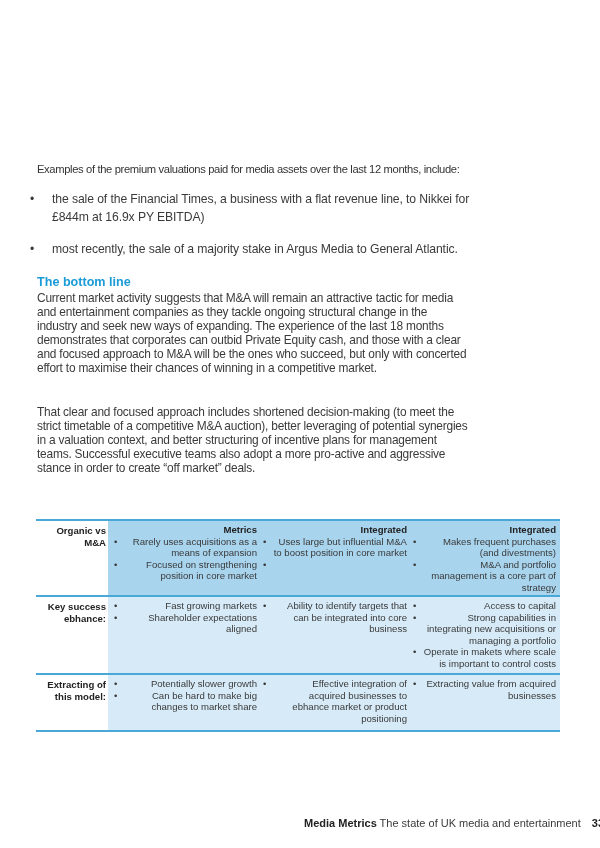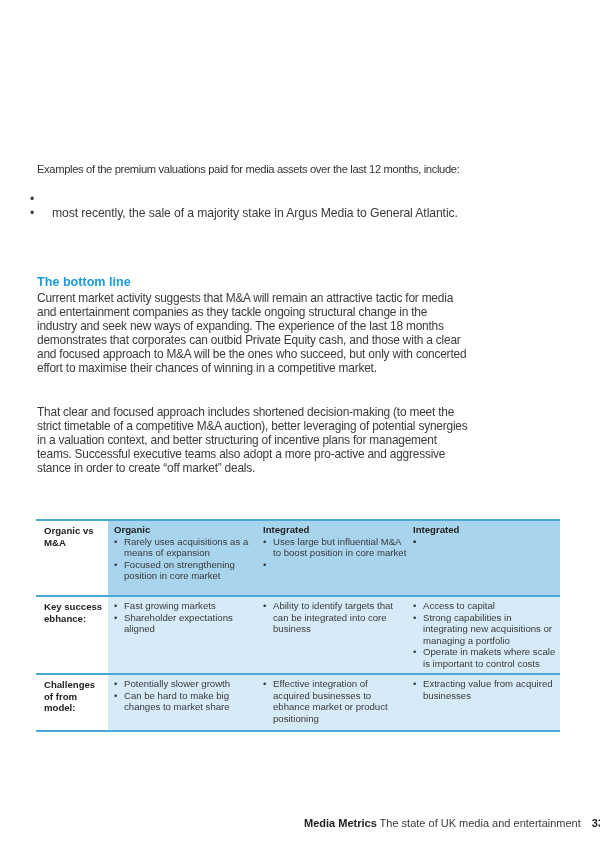--- a/index.html
+++ b/index.html
@@ -23,21 +23,21 @@
   .para {
     position: absolute; left: 37px; width: 432px; font-size: 11.9px; line-height: 14px;
     color: #3a3a3a; margin: 0; letter-spacing: -0.2px;
   }
   #para1 { top: 291px; }
   #para2 { top: 405px; }
 
   .table {
     position: absolute; left: 36px; top: 519px; width: 524px;
     border-top: 2px solid #4aa8d8;
-    font-size: 9.6px; line-height: 11.6px; color: #3a3a3a;
+    font-size: 9.6px; line-height: 11.6px; color: #3a3a3a; text-align: right;
   }
   .row { display: flex; border-bottom: 2px solid #4aa8d8; }
   .rowhead { width: 72px; padding: 4px 2px 0 8px; font-weight: bold; color: #222; box-sizing: border-box; background: #fff; }
   .cells { flex: 1; display: flex; padding: 3px 0 4px 0; }
   .row.header .cells { background: #a8d4ee; }
   .row.body .cells { background: #d6eaf7; }
   .cell { box-sizing: border-box; }
   .cell.c1 { width: 149px; padding-left: 6px; }
   .cell.c2 { width: 150px; padding-left: 6px; }
   .cell.c3 { flex: 1; padding-left: 6px; padding-right: 4px; }
@@ -56,55 +56,56 @@
   .footer .page { font-weight: bold; color: #222; margin-left: 8px; }
 </style>
 </head>
 <body>
 
 <div class="intro">Examples of the premium valuations paid for media assets over the last 12 months, include:</div>
 
 <ul class="bullets">
   <li>
     <span class="dot">•</span>
+    <span>the sale of the Financial Times, a business with a flat revenue line, to Nikkei for £844m at 16.9x PY EBITDA)</span>
   </li>
   <li>
     <span class="dot">•</span>
     <span>most recently, the sale of a majority stake in Argus Media to General Atlantic.</span>
   </li>
 </ul>
 
 <div class="heading">The bottom line</div>
 <p class="para" id="para1">Current market activity suggests that M&amp;A will remain an attractive tactic for media and entertainment companies as they tackle ongoing structural change in the industry and seek new ways of expanding. The experience of the last 18 months demonstrates that corporates can outbid Private Equity cash, and those with a clear and focused approach to M&amp;A will be the ones who succeed, but only with concerted effort to maximise their chances of winning in a competitive market.</p>
 <p class="para" id="para2">That clear and focused approach includes shortened decision-making (to meet the strict timetable of a competitive M&amp;A auction), better leveraging of potential synergies in a valuation context, and better structuring of incentive plans for management teams. Successful executive teams also adopt a more pro-active and aggressive stance in order to create “off market” deals.</p>
 
 <div class="table">
 
   <div class="row header r0">
     <div class="rowhead">Organic vs M&amp;A</div>
     <div class="cells">
       <div class="cell c1">
-        <div class="title">Organic</div>
+        <div class="title">Metrics</div>
         <ul>
           <li><span class="dot">•</span><span>Rarely uses acquisitions as a means of expansion</span></li>
           <li><span class="dot">•</span><span>Focused on strengthening position in core market</span></li>
         </ul>
       </div>
       <div class="cell c2">
         <div class="title">Integrated</div>
         <ul>
           <li><span class="dot">•</span><span>Uses large but influential M&amp;A to boost position in core market</span></li>
           <li><span class="dot">•</span></li>
         </ul>
       </div>
       <div class="cell c3">
         <div class="title">Integrated</div>
         <ul>
-          <li><span class="dot">•</span></li>
-          <li><span class="dot">•</span></li>
+          <li><span class="dot">•</span><span>Makes frequent purchases (and divestments)</span></li>
+          <li><span class="dot">•</span><span>M&amp;A and portfolio management is a core part of strategy</span></li>
         </ul>
       </div>
     </div>
   </div>
 
   <div class="row body r1">
     <div class="rowhead">Key success ebhance:</div>
     <div class="cells">
       <div class="cell c1">
         <ul>
@@ -121,21 +122,21 @@
         <ul>
           <li><span class="dot">•</span><span>Access to capital</span></li>
           <li><span class="dot">•</span><span>Strong capabilities in integrating new acquisitions or managing a portfolio</span></li>
           <li><span class="dot">•</span><span>Operate in makets where scale is important to control costs</span></li>
         </ul>
       </div>
     </div>
   </div>
 
   <div class="row body r2">
-    <div class="rowhead">Challenges of from model:</div>
+    <div class="rowhead">Extracting of this model:</div>
     <div class="cells">
       <div class="cell c1">
         <ul>
           <li><span class="dot">•</span><span>Potentially slower growth</span></li>
           <li><span class="dot">•</span><span>Can be hard to make big changes to market share</span></li>
         </ul>
       </div>
       <div class="cell c2">
         <ul>
           <li><span class="dot">•</span><span>Effective integration of acquired businesses to ebhance market or product positioning</span></li>

